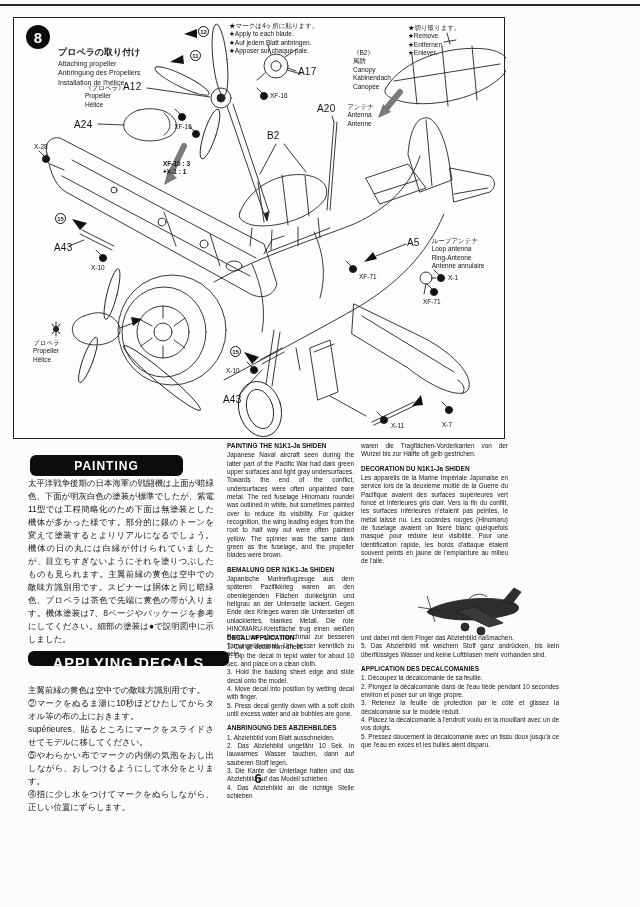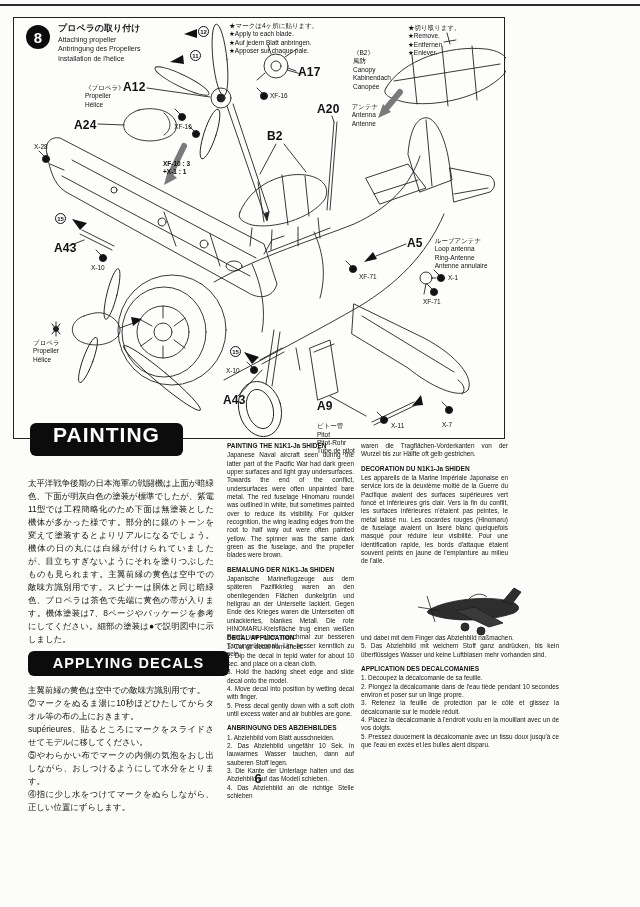--- a/index.html
+++ b/index.html
@@ -4,26 +4,26 @@
 <style>
   * { margin:0; padding:0; box-sizing:border-box; }
   html,body { width:640px; height:907px; }
   body { font-family:"Liberation Sans", sans-serif; background:#ffffff; color:#1a1a1a; position:relative; overflow:hidden; }
   .page { position:absolute; inset:0; background:#fcfcfb; }
   .topline { position:absolute; left:0; top:4px; width:640px; height:2px; background:#2b2b2b; }
   .diagram { position:absolute; left:13px; top:17px; width:492px; height:422px; border:1.6px solid #222; background:#fdfdfc; }
   .diagram svg { position:absolute; left:0; top:0; }
   .lbl { position:absolute; font-size:6.5px; line-height:1.3; white-space:pre-line; color:#111; }
   .lbl.bold { font-weight:bold; }
-  .part { font-weight:bold; font-size:12px; line-height:1.1; letter-spacing:0.2px; }
+  .part { font-weight:normal; font-size:10px; line-height:1.1; letter-spacing:0.2px; }
   .partrow { display:flex; gap:12px; align-items:flex-start; }
   .circnum { position:absolute; width:11px; height:11px; border:1px solid #111; border-radius:50%; font-size:6px; font-weight:bold; display:flex; align-items:center; justify-content:center; background:#fff; color:#111; }
   .badge { position:absolute; left:12px; top:7px; width:24px; height:24px; background:#0c0c0c; color:#fff; border-radius:50%; font-size:15px; font-weight:bold; display:flex; align-items:center; justify-content:center; }
   .steptitle { position:absolute; left:44px; top:4px; }
-  .steptitle .ja { font-size:9px; font-weight:bold; }
+  .steptitle .ja { font-size:9px; font-weight:bold;margin-top:24px; }
   .steptitle .rest { font-size:7px; line-height:1.35; white-space:pre-line; }
   .hdrbox { position:absolute; background:#0c0c0c; color:#fff; font-weight:bold; text-align:center; border-radius:6px; letter-spacing:1px; }
   .jatext { position:absolute; font-size:8.4px; line-height:1.55; text-align:justify; color:#111; }
   .jatext .t { font-weight:bold; }
   .col { position:absolute; font-size:6.4px; line-height:1.3; text-align:justify; color:#151515; }
   .col h4 { font-size:6.5px; font-weight:bold; text-align:left; margin:0 0 1px 0; }
   .col p { margin:0 0 6px 0; }
   .col p.step { margin:0; }
   .col .gap { height:6px; }
   .jsteps p { margin:0; }
@@ -259,27 +259,20 @@
 Antenna
 Antenne</span>
     </div>
     <div class="lbl partrow" style="left:393px; top:219px;">
       <span class="part">A5</span>
       <span>ループアンテナ
 Loop antenna
 Ring-Antenne
 Antenne annulaire</span>
     </div>
-    <div class="lbl" style="left:303px; top:374px;">
-      <span class="part" style="display:block;">A9</span>
-      <span>ピトー管
-Pitot
-Pitot-Rohr
-Tube de pitot</span>
-    </div>
 
     <div class="lbl part" style="left:40px; top:224px;">A43</div>
     <div class="lbl part" style="left:209px; top:376px;">A43</div>
     <div class="lbl" style="left:19px; top:321px;">プロペラ
 Propeller
 Hélice</div>
 
     <div class="lbl" style="left:155px; top:105px; width:28px; text-align:center;">XF-16</div>
     <div class="lbl" style="left:256px; top:74px;">XF-16</div>
     <div class="lbl bold" style="left:149px; top:142px;">XF-10 : 3
@@ -287,21 +280,21 @@
     <div class="lbl" style="left:20px; top:125px;">X-28</div>
     <div class="lbl" style="left:77px; top:246px;">X-10</div>
     <div class="lbl" style="left:212px; top:349px;">X-10</div>
     <div class="lbl" style="left:345px; top:255px;">XF-71</div>
     <div class="lbl" style="left:434px; top:256px;">X-1</div>
     <div class="lbl" style="left:409px; top:280px;">XF-71</div>
     <div class="lbl" style="left:377px; top:404px;">X-11</div>
     <div class="lbl" style="left:428px; top:403px;">X-7</div>
   </div>
 
-  <div class="hdrbox" style="left:30px; top:423px; width:153px; height:33px; font-size:21px; line-height:23px;">PAINTING</div>
+  <div class="hdrbox" style="left:30px; top:455px; width:153px; height:21px; font-size:12px; line-height:23px;">PAINTING</div>
 
   <div class="jatext" style="left:28px; top:477px; width:186px;">
     <div>太平洋戦争後期の日本海軍の戦闘機は上面が暗緑色、下面が明灰白色の塗装が標準でしたが、紫電11型では工程簡略化のため下面は無塗装とした機体が多かった様です。部分的に銀のトーンを変えて塗装するとよりリアルになるでしょう。機体の日の丸には白縁が付けられていましたが、目立ちすぎないようにそれを塗りつぶしたものも見られます。主翼前縁の黄色は空中での敵味方識別用です。スピナーは胴体と同じ暗緑色、プロペラは茶色で先端に黄色の帯が入ります。機体塗装は7、8ページやパッケージを参考にしてください。細部の塗装は●で説明図中に示しました。</div>
   </div>
 
   <div class="col" style="left:227px; top:442px; width:127px;">
     <h4>PAINTING THE N1K1-Ja SHIDEN</h4>
     <p>Japanese Naval aircraft seen during the latter part of the Pacific War had dark green upper surfaces and light gray undersurfaces. Towards the end of the conflict, undersurfaces were often unpainted bare metal. The red fuselage Hinomaru roundel was outlined in white, but sometimes painted over to reduce its visibility. For quicker recognition, the wing leading edges from the root to half way out were often painted yellow. The spinner was the same dark green as the fuselage, and the propeller blades were brown.</p>
     <h4>BEMALUNG DER N1K1-Ja SHIDEN</h4>
     <p>Japanische Marineflugzeuge aus dem späteren Pazifikkrieg waren an den obenliegenden Flächen dunkelgrün und hellgrau an der Unterseite lackiert. Gegen Ende des Krieges waren die Unterseiten oft unlackiertes, blankes Metall. Die rote HINOMARU-Kreisfläche trug einen weißen Rand, war aber manchmal zur besseren Tarnung übermalt. Um besser kenntlich zu sein,</p>
@@ -320,21 +313,21 @@
         <path d="M40,33 L74,49 L88,45 L60,29 Z" fill="#3a3a3a"></path>
         <path d="M88,23 L99,10 L106,14 L97,26 Z" fill="#2e2e2e"></path>
         <path d="M54,21 C59,15 68,15 72,19" stroke="#1c1c1c"></path>
         <path d="M12,18 L20,44 M3,29 L27,33" stroke="#1c1c1c"></path>
         <circle cx="50" cy="49" r="4" fill="#2e2e2e"></circle>
         <circle cx="66" cy="53" r="4" fill="#2e2e2e"></circle>
       </g>
     </svg>
   </div>
 
-  <div class="hdrbox" style="left:28px; top:651px; width:201px; height:25px; font-size:14.5px; line-height:25px;">APPLYING DECALS</div>
+  <div class="hdrbox" style="left:28px; top:651px; width:201px; height:15px; font-size:14.5px; line-height:25px;">APPLYING DECALS</div>
 
   <div class="jatext jsteps" style="left:28px; top:684px; width:186px;">
     <p>主翼前縁の黄色は空中での敵味方識別用です。</p>
     <p>②マークをぬるま湯に10秒ほどひたしてからタオル等の布の上におきます。</p>
     <p>supérieures、貼るところにマークをスライドさせてモデルに移してください。</p>
     <p>⑤やわらかい布でマークの内側の気泡をおし出しながら、おしつけるようにして水分をとります。</p>
     <p>④指に少し水をつけてマークをぬらしながら、正しい位置にずらします。</p>
   </div>
 
   <div class="col" style="left:227px; top:634px; width:127px;">

